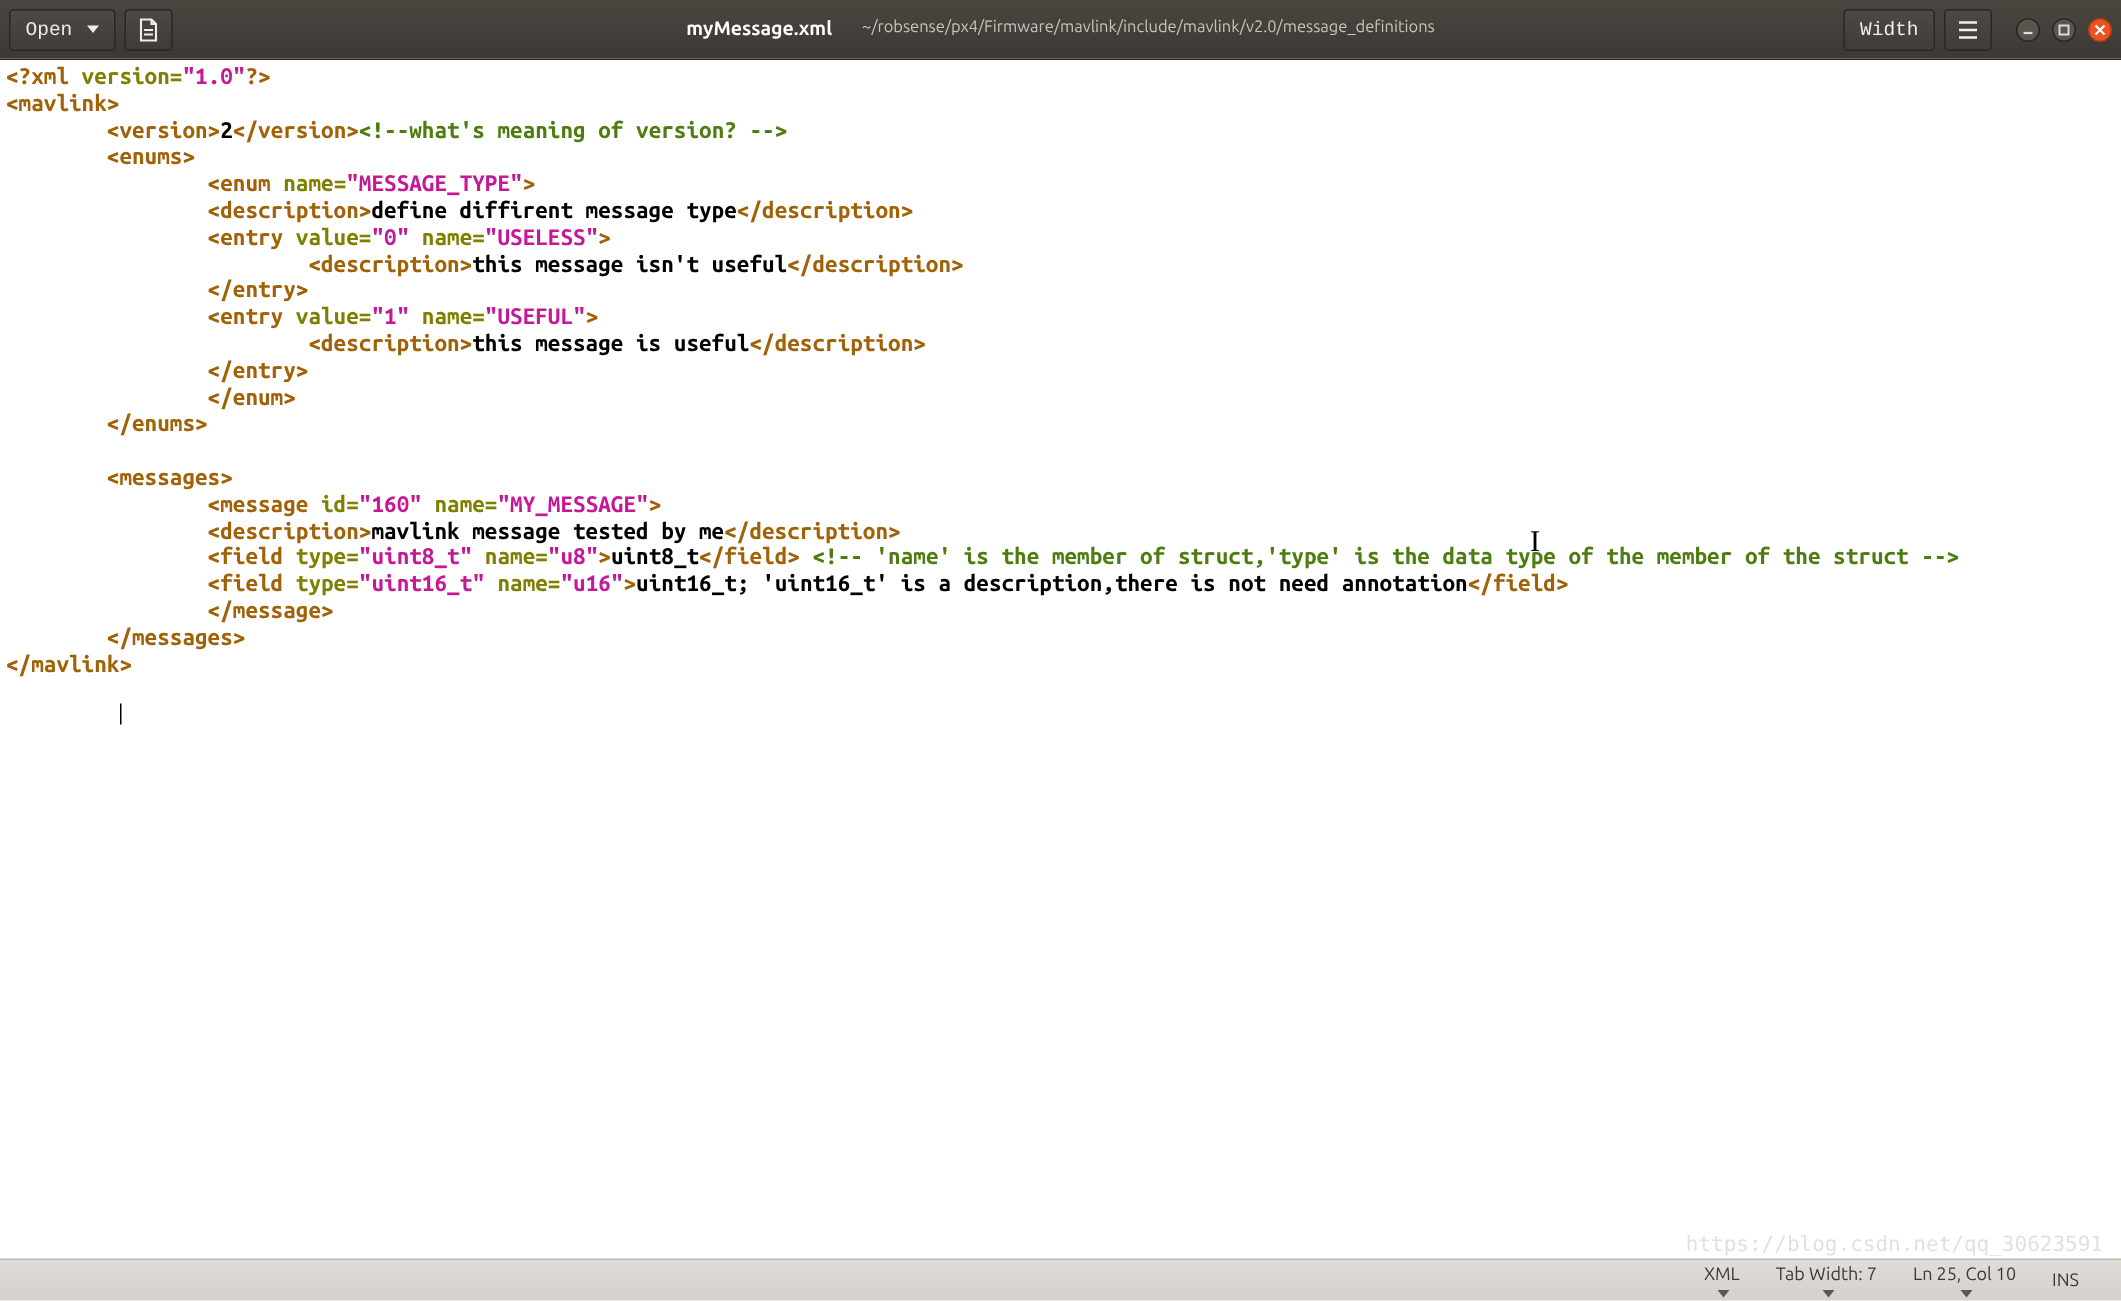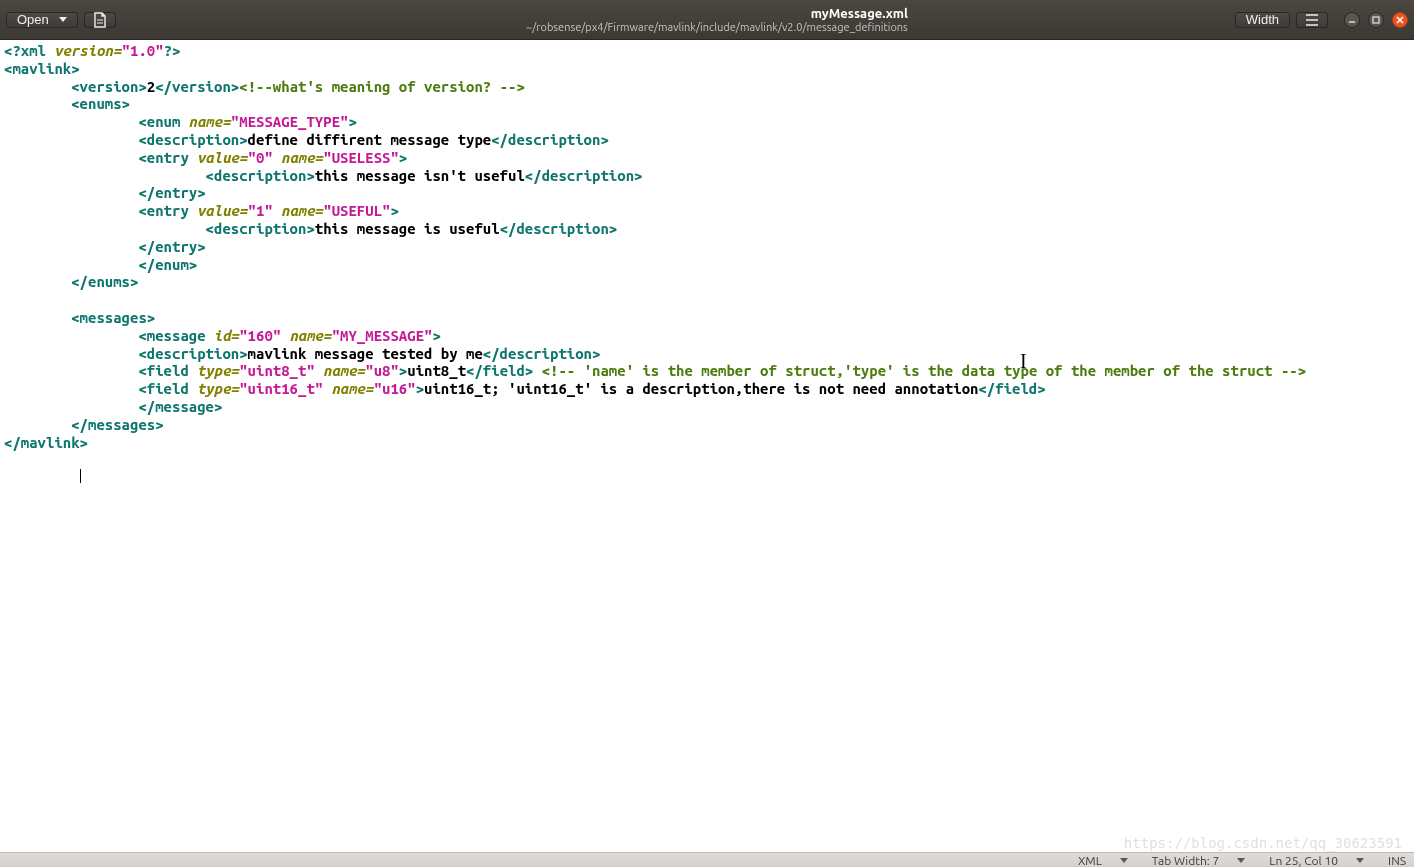--- a/index.html
+++ b/index.html
@@ -26,47 +26,47 @@
   .titlebar .left-controls,
   .titlebar .right-controls {
     display: flex;
     align-items: center;
     gap: 6px;
   }
   .titlebar .center {
     position: absolute;
     left: 50%;
     transform: translateX(-50%);
-    text-align: right;
-    display: flex;
-    flex-direction: column;
+    text-align: center;
+    display: flex;
     line-height: 1.1;
   }
   .titlebar .center .file-title {
     font-weight: bold;
     font-size: 13px;
     color: #fff;
   }
   .titlebar .center .file-path {
     font-size: 11px;
     color: #c9c3bc;
     margin-left: 20px;
   }
   .btn {
     background: linear-gradient(to bottom, #4e4944, #3f3b36);
     border: 1px solid #2a2623;
     color: #eee;
-    height: 16px;
+    height: 28px;
     padding: 0 10px;
     border-radius: 3px;
     font-size: 13px;
     display: flex;
     align-items: center;
     gap: 8px;
     cursor: pointer;
+    font-family: Liberation Mono, monospace;
   }
   .btn.icon-btn { width: 32px; justify-content: center; padding: 0; }
   .titlebar .right-controls { margin-left: auto; }
 
   .window-controls {
     display: flex;
     align-items: center;
     gap: 8px;
     margin-left: 10px;
   }
@@ -89,22 +89,22 @@
   }
   .code {
     font-family: "Ubuntu Mono", "DejaVu Sans Mono", Consolas, monospace;
     font-size: 15px;
     line-height: 17.8px;
     padding: 2px 4px;
     white-space: pre;
     font-weight: bold;
     color: #000;
   }
-  .tok-tag     { color: #0f766e; }   
-  .tok-attr    { color: #808000; font-style: italic; }   
+  .tok-tag     { color: #a16207; }   
+  .tok-attr    { color: #808000; }   
   .tok-str     { color: #c41996; }   
   .tok-comment { color: #4d7c0f; }   
   .tok-text    { color: #000; }
 
   .cursor-i {
     position: absolute;
     font-family: serif;
     color: #000;
     font-size: 20px;
     pointer-events: none;
@@ -112,44 +112,44 @@
 
   .caret-line {
     display: inline-block;
     border-left: 1px solid #000;
     height: 14px;
     vertical-align: text-top;
   }
 
   
   .statusbar {
-    height: 15px;
+    height: 28px;
     background: linear-gradient(to bottom, #e0dcd8, #d5d0cc);
     border-top: 1px solid #bdb8b3;
     display: flex;
     align-items: center;
     justify-content: flex-end;
-    padding: 0 8px;
+    padding: 0 28px;
     gap: 24px;
     font-size: 12px;
     color: #3b3a38;
     font-family: "Ubuntu", sans-serif;
     position: relative;
     margin-top: 32px;
   }
   .statusbar .watermark {
     position: absolute;
     right: 12px;
     top: -18px;
     color: rgba(130,130,130,0.25);
     font-size: 14px;
     font-family: monospace;
     pointer-events: none;
   }
-  .status-item { display: flex; align-items: center; gap: 16px; cursor: pointer; }
+  .status-item { display: flex; align-items: center; gap: 4px; cursor: pointer; flex-direction: column; }
   .dropdown-caret {
     width: 0; height: 0;
     border-left: 4px solid transparent;
     border-right: 4px solid transparent;
     border-top: 5px solid #5a5855;
     margin-left: 2px;
   }
   .btn .dropdown-caret { border-top-color: #eee; }
 
   svg { display: block; }

